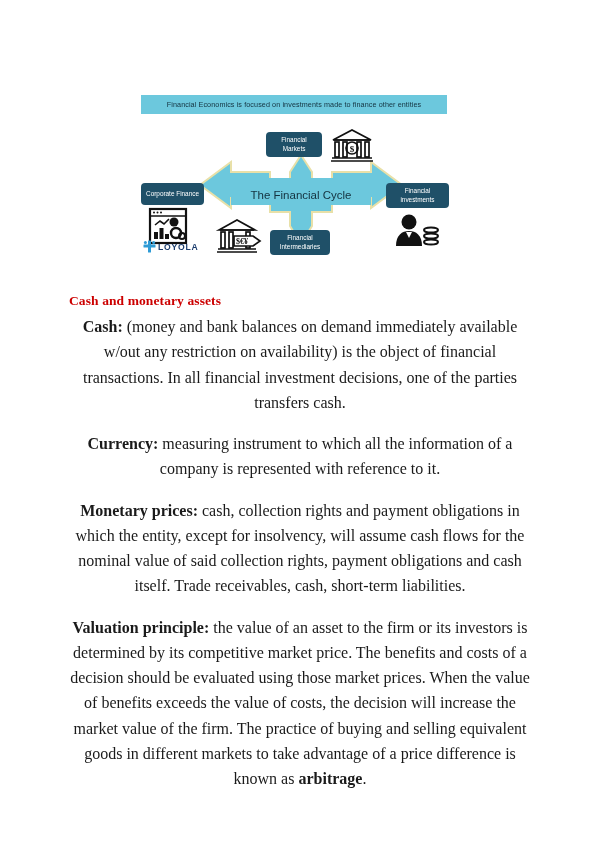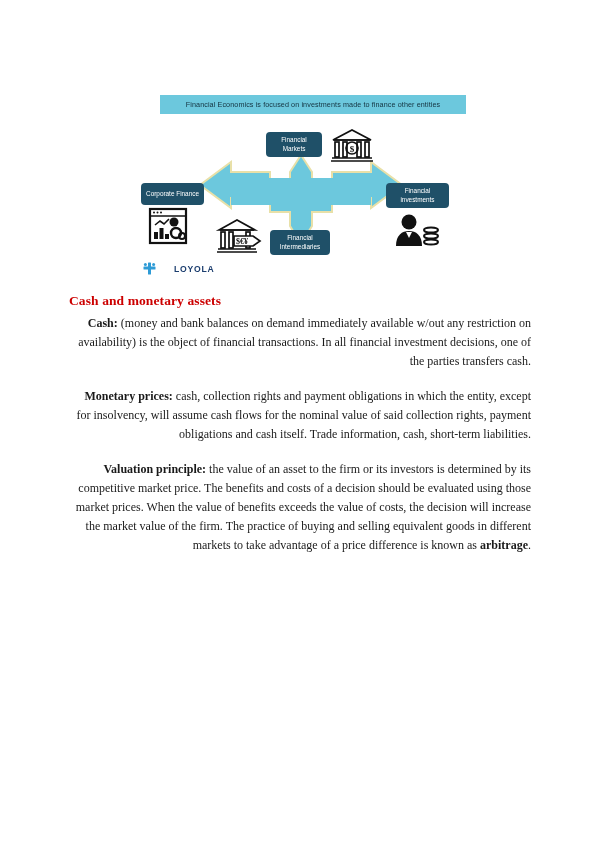--- a/index.html
+++ b/index.html
@@ -20,21 +20,21 @@
   #figure {
     position: absolute;
     left: 0;
     top: 0;
     width: 600px;
     height: 285px;
   }
 
   #banner {
     position: absolute;
-    left: 160px;
+    left: 141px;
     top: 95px;
     width: 306px;
     height: 19px;
     background: #6cc8dd;
     display: flex;
     align-items: center;
     justify-content: center;
   }
   #banner-text {
     font-family: "Liberation Sans", sans-serif;
@@ -89,26 +89,26 @@
 
   .fig-icon { position: absolute; }
   #icon-bank     { left: 330px; top: 127px; width: 44px; height: 38px; }
   #icon-dash     { left: 148px; top: 207px; width: 40px; height: 38px; }
   #icon-temple   { left: 215px; top: 216px; width: 48px; height: 42px; }
   #icon-investor { left: 393px; top: 213px; width: 48px; height: 38px; }
 
   #logo {
     position: absolute;
     left: 143px;
-    top: 260px;
+    top: 238px;
     width: 68px;
     height: 17px;
     display: flex;
     align-items: center;
-    gap: 18px;
+    gap: 2px;
   }
   #logo-mark { width: 13px; height: 13px; flex: none; }
   #logo-text {
     font-family: "Liberation Sans", sans-serif;
     font-size: 8.6px;
     font-weight: bold;
     letter-spacing: 0.8px;
     color: #1b3d6e;
   }
 
@@ -120,24 +120,24 @@
     width: 462px;
   }
   #doc-heading {
     color: #cc0000;
     font-weight: bold;
     font-size: 13.5px;
     margin: 0 0 5px 0;
     letter-spacing: 0.1px;
   }
   .para {
-    font-size: 12px;
+    font-size: 16px;
     line-height: 1.58;
     margin: 0 0 16px 0;
-    text-align: right;
+    text-align: center;
     color: #1a1a1a;
   }
   .para:last-child { margin-bottom: 16px; }
   .para .lead { font-weight: bold; }
   .para .term { font-weight: bold; }
 </style>
 </head>
 <body>
 
 <div id="figure">
@@ -147,20 +147,21 @@
   </div>
 
   <svg id="cross-arrow" viewBox="0 0 210 96">
     <path d="M 74 33 L 94 33 L 94 20 L 105 3 L 116 20 L 116 33 L 136 33
              L 136 20 L 175 20 L 175 10 L 206 33 L 175 56 L 175 46 L 136 46
              L 136 60 L 116 60 L 116 74 L 105 92 L 94 74 L 94 60 L 74 60
              L 74 46 L 35 46 L 35 56 L 4 33 L 35 10 L 35 20 L 74 20 Z" fill="#6cc8dd" stroke="#e8e0a8" stroke-width="2"></path>
     <rect x="35" y="26" width="140" height="27" fill="#6cc8dd"></rect>
   </svg>
 
+  <div id="cycle-label">The Financial Cycle</div>
 
   <div class="node-box" id="box-markets">Financial Markets</div>
   <div class="node-box" id="box-corp">Corporate Finance</div>
   <div class="node-box" id="box-invest">Financial investments</div>
   <div class="node-box" id="box-interm">Financial Intermediaries</div>
 
   <svg class="fig-icon" id="icon-bank" viewBox="0 0 44 38">
     <g fill="none" stroke="#111" stroke-width="1.7">
       <path d="M3 13 L22 3 L41 13 Z"></path>
       <path d="M4 13 L40 13"></path>
@@ -231,22 +232,25 @@
 </div>
 
 <div id="doc-body">
   <div id="doc-heading">Cash and monetary assets</div>
 
   <p class="para">
     <span class="lead">Cash:</span><span> (money and bank balances on demand immediately available w/out any restriction on availability) is the object of financial transactions. In all financial investment decisions, one of the parties transfers cash.</span>
   </p>
 
 
-
-  <p class="para">
-    <span class="lead">Monetary prices:</span><span> cash, collection rights and payment obligations in which the entity, except for insolvency, will assume cash flows for the nominal value of said collection rights, payment obligations and cash itself. Trade information, cash, short-term liabilities.</span>
+  <p class="para">
+    <span class="lead">Currency:</span><span> measuring instrument to which all the information of a company is represented with reference to it.</span>
+  </p>
+
+  <p class="para">
+    <span class="lead">Monetary prices:</span><span> cash, collection rights and payment obligations in which the entity, except for insolvency, will assume cash flows for the nominal value of said collection rights, payment obligations and cash itself. Trade receivables, cash, short-term liabilities.</span>
   </p>
 
 
   <p class="para">
     <span class="lead">Valuation principle:</span><span> the value of an asset to the firm or its investors is determined by its competitive market price. The benefits and costs of a decision should be evaluated using those market prices. When the value of benefits exceeds the value of costs, the decision will increase the market value of the firm. The practice of buying and selling equivalent goods in different markets to take advantage of a price difference is known as </span><span class="term">arbitrage</span><span>.</span>
   </p>
 </div>
 
 </body></html>

